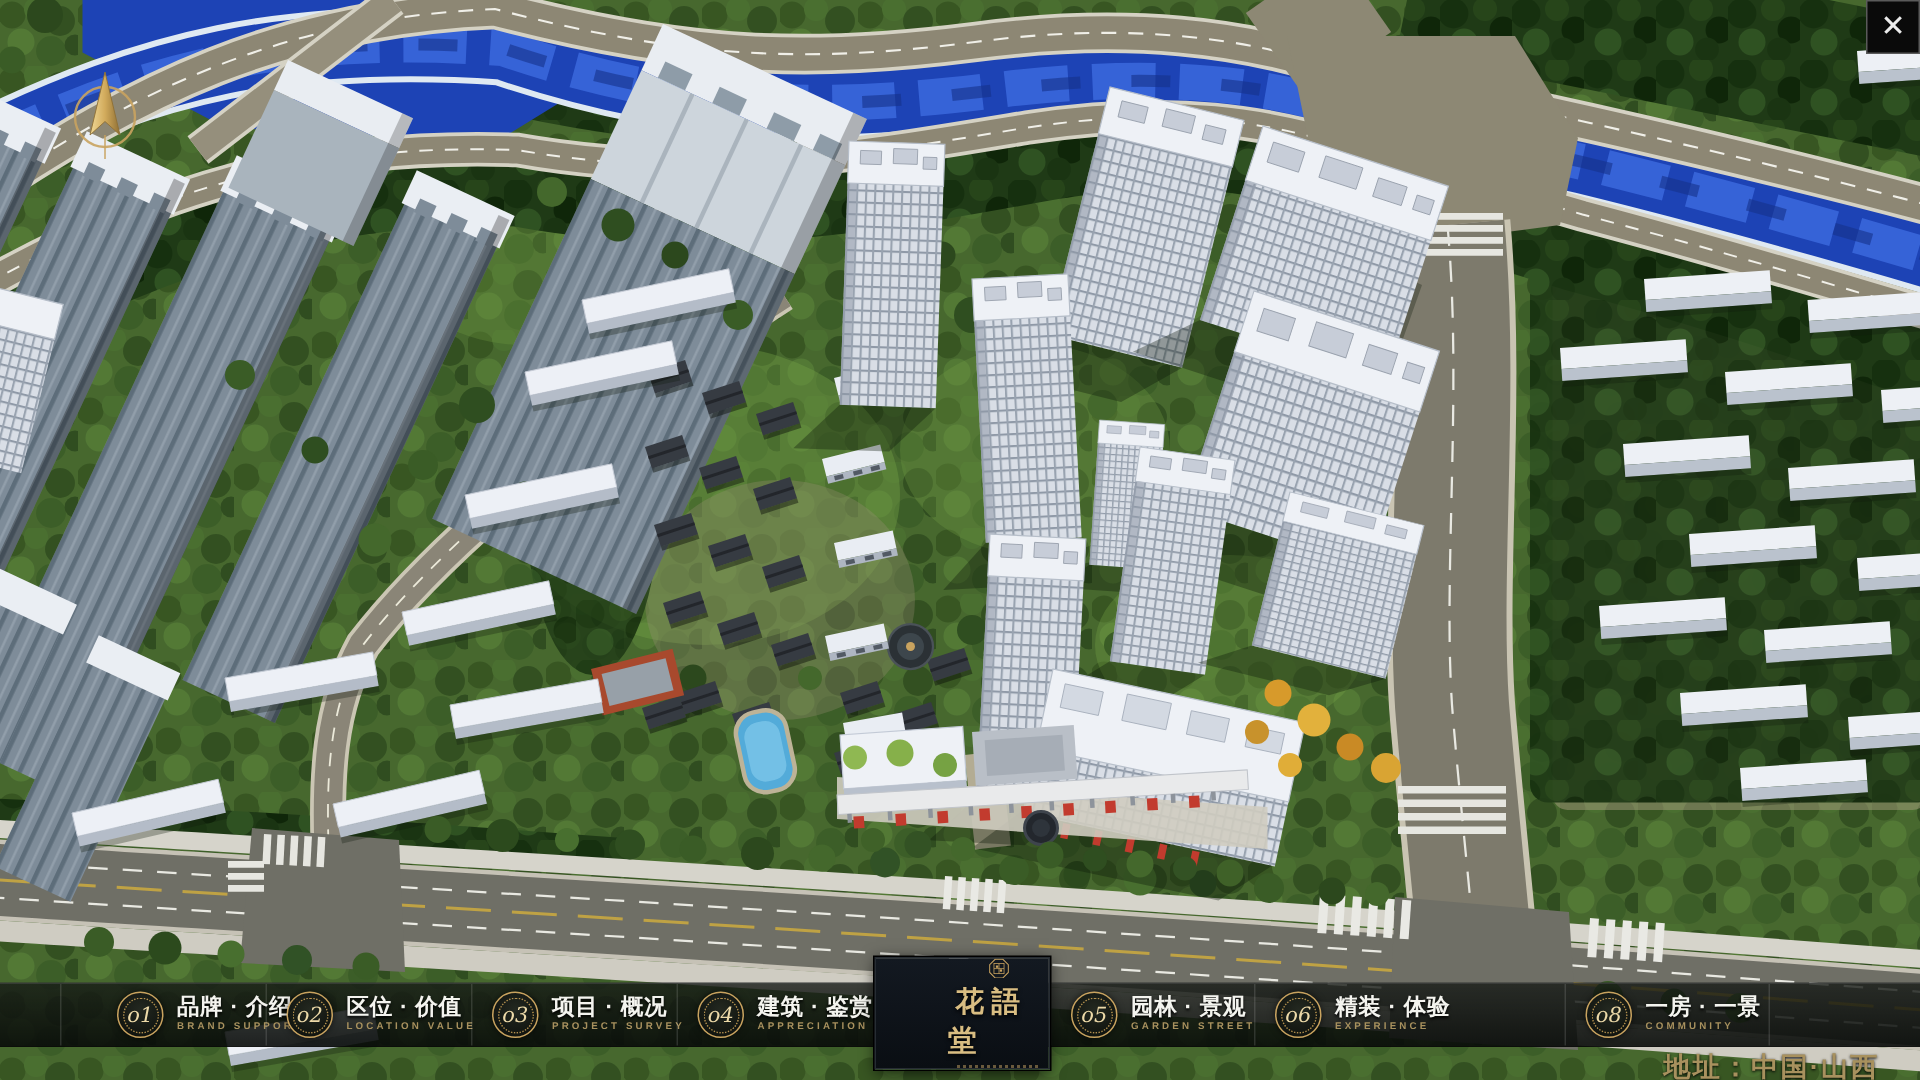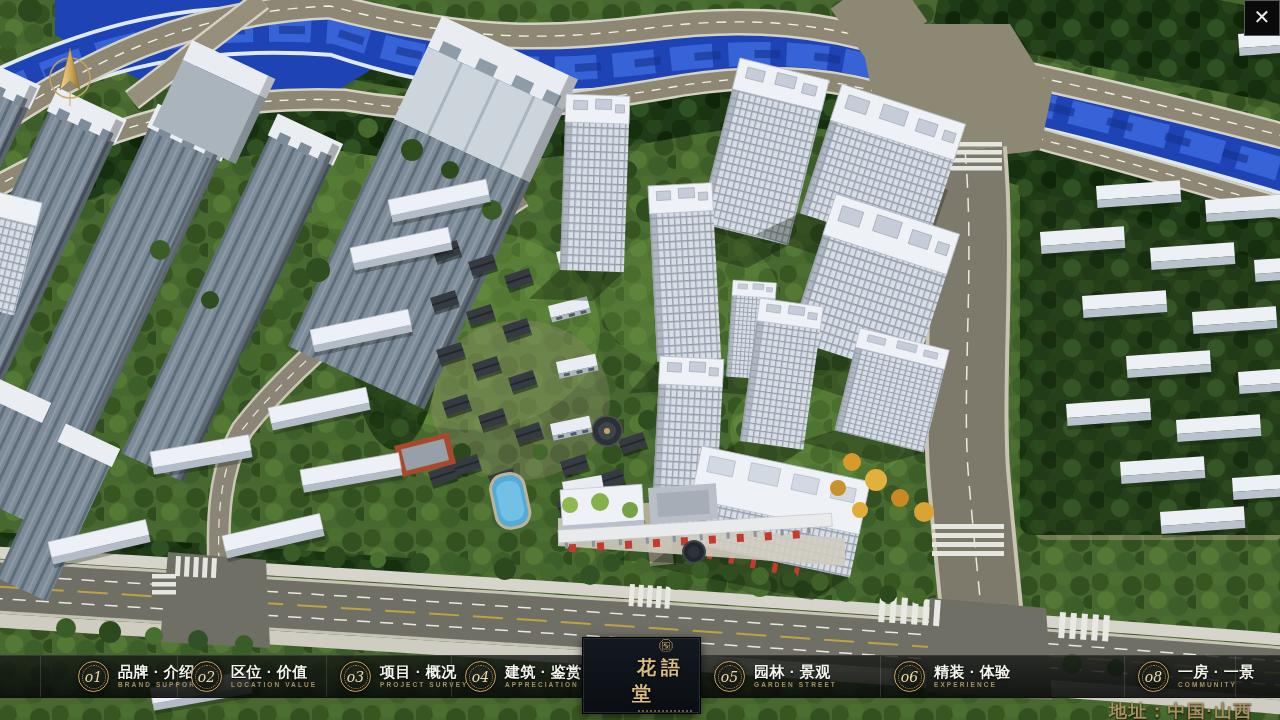--- a/index.html
+++ b/index.html
@@ -543,49 +543,49 @@
         <span class="nav-en">BRAND SUPPORT</span>
       </div>
     </div>
     <div class="nav-cell" style="left:177px;width:137px;">
       <div class="badge">o2</div>
       <div class="nav-txt">
         <span class="nav-cn">区位 · 价值</span>
         <span class="nav-en">LOCATION VALUE</span>
       </div>
     </div>
-    <div class="nav-cell" style="left:326px;width:137px;">
+    <div class="nav-cell" style="left:314px;width:137px;">
       <div class="badge">o3</div>
       <div class="nav-txt">
         <span class="nav-cn">项目 · 概况</span>
         <span class="nav-en">PROJECT SURVEY</span>
       </div>
     </div>
     <div class="nav-cell" style="left:451px;width:132px;">
       <div class="badge">o4</div>
       <div class="nav-txt">
         <span class="nav-cn">建筑 · 鉴赏</span>
         <span class="nav-en">APPRECIATION</span>
       </div>
     </div>
     <div class="nav-cell" style="left:700px;width:136px;">
       <div class="badge">o5</div>
       <div class="nav-txt">
         <span class="nav-cn">园林 · 景观</span>
         <span class="nav-en">GARDEN STREET</span>
       </div>
     </div>
-    <div class="nav-cell" style="left:836px;width:136px;margin-left:44px;">
+    <div class="nav-cell" style="left:836px;width:136px;">
       <div class="badge">o6</div>
       <div class="nav-txt">
         <span class="nav-cn">精装 · 体验</span>
         <span class="nav-en">EXPERIENCE</span>
       </div>
     </div>
-    <div class="nav-cell" style="left:1124px;width:112px;border-right:1px solid rgba(255,255,255,.13);">
+    <div class="nav-cell" style="left:1043px;width:137px;border-right:1px solid rgba(255,255,255,.13);">
       <div class="badge">o8</div>
       <div class="nav-txt">
         <span class="nav-cn">一房 · 一景</span>
         <span class="nav-en">COMMUNITY</span>
       </div>
     </div>
   </div>
 
   <div class="logo-box">
     <svg width="26" height="26" viewBox="0 0 26 26" xmlns="http://www.w3.org/2000/svg">

